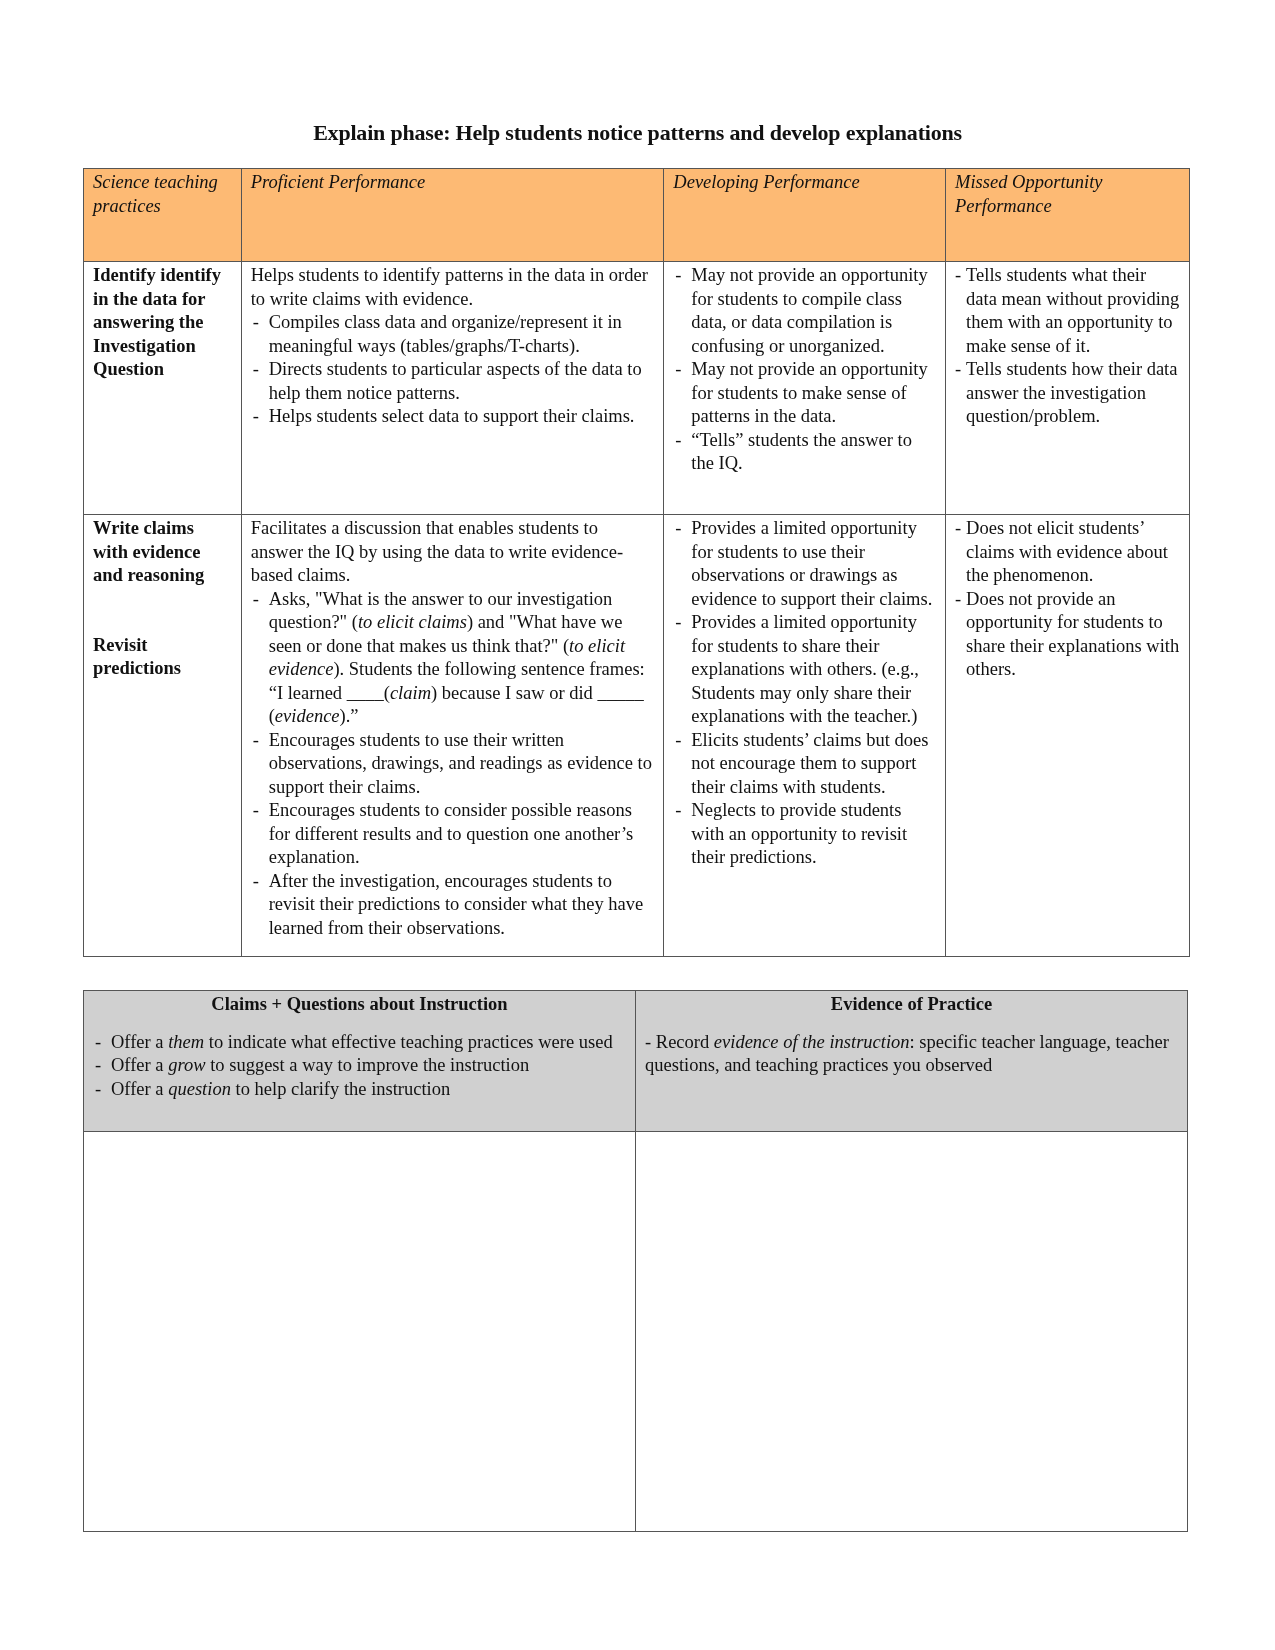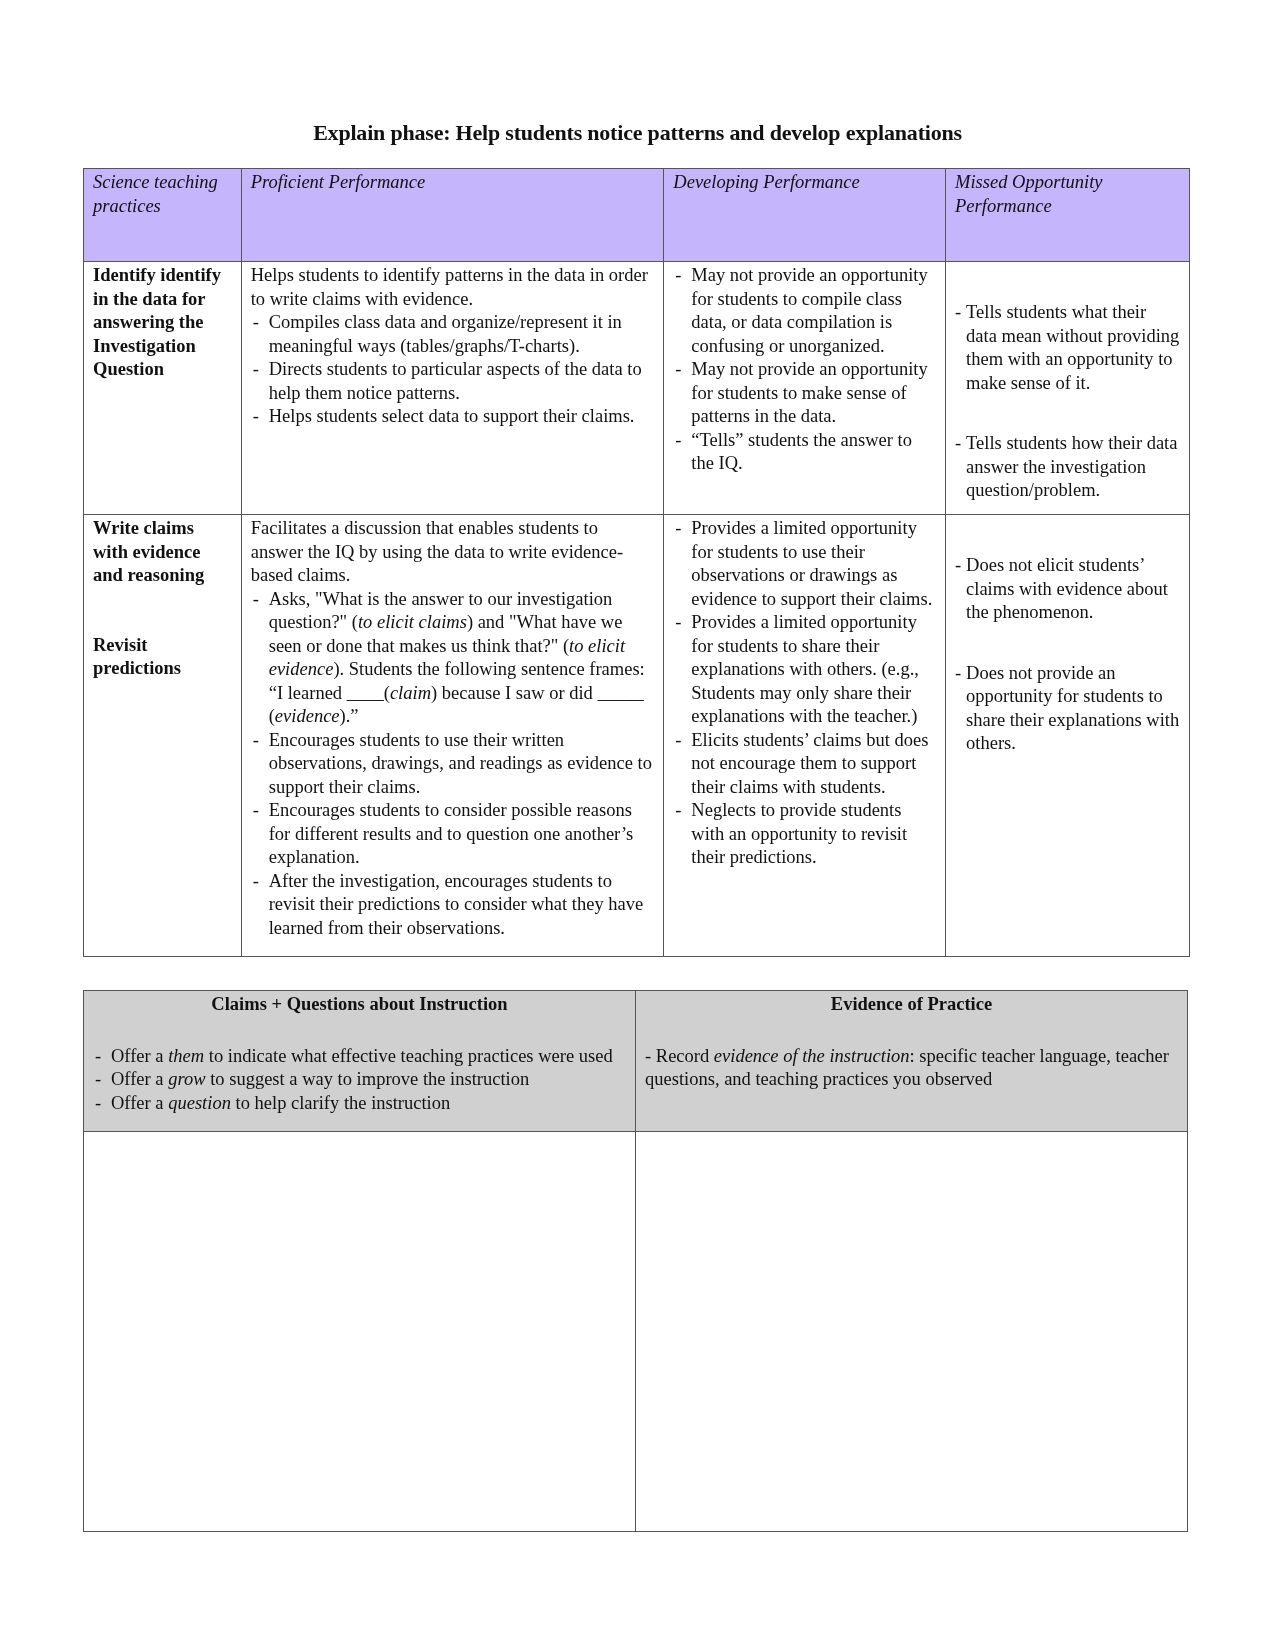--- a/index.html
+++ b/index.html
@@ -1,33 +1,33 @@
 <!DOCTYPE html>
 <html><head>
 <meta charset="utf-8">
 <style>
   html, body { margin: 0; padding: 0; background: #ffffff; }
   body { width: 1275px; height: 1650px; position: relative; font-family: "Liberation Serif", "DejaVu Serif", serif; color: #111; }
   .title { position: absolute; top: 120px; left: 0; width: 1275px; text-align: center; font-weight: bold; font-size: 22px; letter-spacing: -0.2px; }
   table.rubric { position: absolute; top: 168px; left: 83px; width: 1107px; border-collapse: collapse; table-layout: fixed; font-size: 18.5px; line-height: 23.5px; }
   table.rubric td { border: 1.5px solid #555; vertical-align: top; padding: 2px 9px 2px 9px; }
-  .hdr td { background: #c4b5fd; font-style: italic; height: 88px; }
+  .hdr td { background: #fdba74; font-style: italic; height: 88px; }
   .rowhead { font-weight: bold; }
   .r1 td { height: 248px; }
   .r2 td { height: 437px; }
   ul.dash { list-style: none; margin: 0; padding: 0; }
   ul.dash li { position: relative; padding-left: 18px; }
   ul.dash li::before { content: "-"; position: absolute; left: 2px; }
-  ul.dash.tight li { padding-left: 11px; margin-top: 37px; }
+  ul.dash.tight li { padding-left: 11px; }
   ul.dash.tight li::before { left: 0; }
   .gap { height: 46px; }
   table.bottom { position: absolute; top: 990px; left: 83px; width: 1104px; border-collapse: collapse; table-layout: fixed; font-size: 18.5px; line-height: 23.5px; }
   table.bottom td { border: 1.5px solid #555; vertical-align: top; padding: 2px 9px; }
   .bhdr td { background: #d0d0d0; height: 136px; }
-  .bhead { font-weight: bold; text-align: center; margin-bottom: 28px; }
+  .bhead { font-weight: bold; text-align: center; margin-bottom: 14px; }
   .center { }
   .blank td { height: 395px; background: #fff; }
   i { font-style: italic; }
 </style>
 </head>
 <body>
 
 <div class="title">Explain phase: Help students notice patterns and develop explanations</div>
 
 <table class="rubric">

